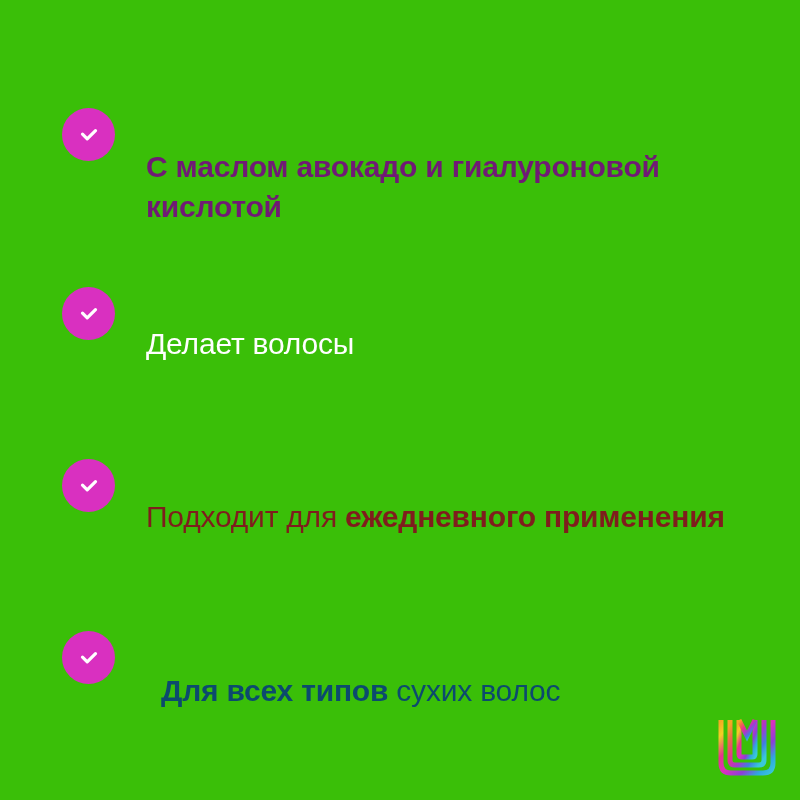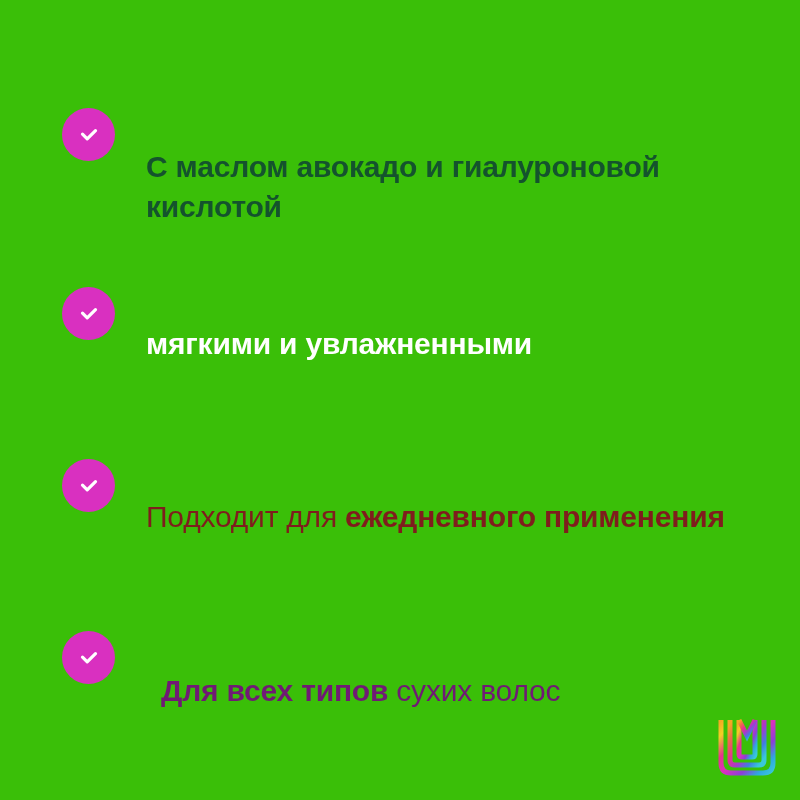--- a/index.html
+++ b/index.html
@@ -102,54 +102,55 @@
 <div class="card" style="background: rgb(58, 191, 8);">
 
   <ul class="benefits-list">
 
     <li class="benefit-item benefit-item-1">
       <span class="check-badge" style="background: rgb(217, 48, 192);">
         <svg width="26" height="26" viewBox="0 0 26 26" aria-hidden="true">
           <path d="M6.5 12.2 L11.2 16.9 L19.5 8.6" fill="none" stroke="#FFFFFF" stroke-width="3.2" stroke-linecap="round" stroke-linejoin="round"></path>
         </svg>
       </span>
-      <span class="benefit-text" style="color: #14532d;">
+      <span class="benefit-text" style="color: #701a75;">
         <span class="b">С маслом авокадо и гиалуроновой кислотой</span>
       </span>
     </li>
 
     <li class="benefit-item benefit-item-2">
       <span class="check-badge" style="background: rgb(217, 48, 192);">
         <svg width="26" height="26" viewBox="0 0 26 26" aria-hidden="true">
           <path d="M6.5 12.2 L11.2 16.9 L19.5 8.6" fill="none" stroke="#FFFFFF" stroke-width="3.2" stroke-linecap="round" stroke-linejoin="round"></path>
         </svg>
       </span>
       <span class="benefit-text" style="color: rgb(255, 255, 255);">
-        <span class="b">мягкими и увлажненными</span>
+        <span class="r">Делает волосы
+</span>
       </span>
     </li>
 
     <li class="benefit-item benefit-item-3">
       <span class="check-badge" style="background: rgb(217, 48, 192);">
         <svg width="26" height="26" viewBox="0 0 26 26" aria-hidden="true">
           <path d="M6.5 12.2 L11.2 16.9 L19.5 8.6" fill="none" stroke="#FFFFFF" stroke-width="3.2" stroke-linecap="round" stroke-linejoin="round"></path>
         </svg>
       </span>
       <span class="benefit-text" style="color: #7f1d1d;">
         <span class="r">Подходит для </span><span class="b">ежедневного применения</span>
       </span>
     </li>
 
     <li class="benefit-item benefit-item-4">
       <span class="check-badge" style="background: rgb(217, 48, 192);">
         <svg width="26" height="26" viewBox="0 0 26 26" aria-hidden="true">
           <path d="M6.5 12.2 L11.2 16.9 L19.5 8.6" fill="none" stroke="#FFFFFF" stroke-width="3.2" stroke-linecap="round" stroke-linejoin="round"></path>
         </svg>
       </span>
-      <span class="benefit-text" style="color: #701a75; margin-left: 46px;">
+      <span class="benefit-text" style="color: #0c4a6e; margin-left: 46px;">
         <span class="b">Для всех типов</span><span class="r"> сухих волос</span>
       </span>
     </li>
 
   </ul>
 
   <div class="brand-logo">
     <svg viewBox="0 0 62 62" aria-hidden="true">
       <defs>
         <linearGradient id="rainbowGrad" x1="0%" y1="0%" x2="100%" y2="100%">

